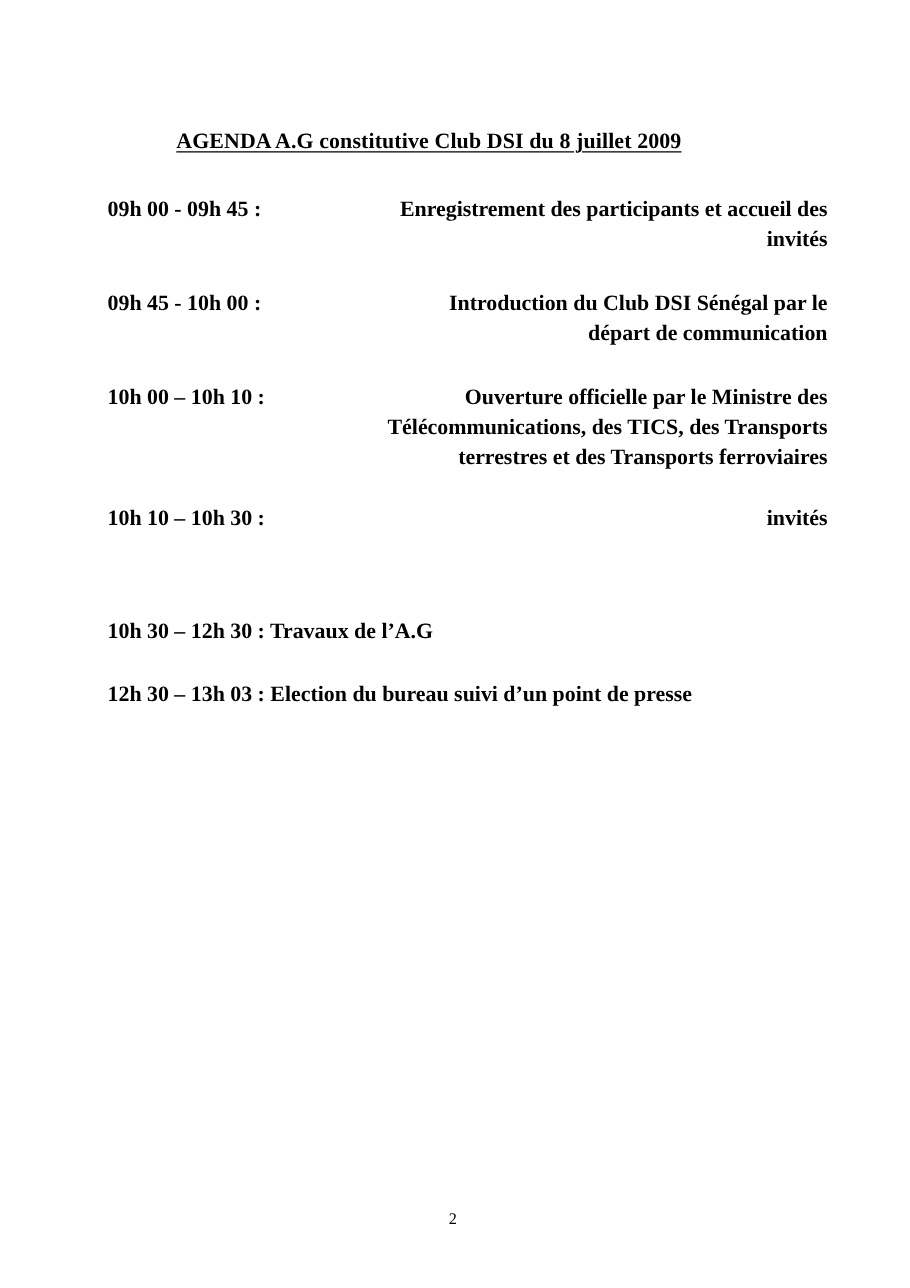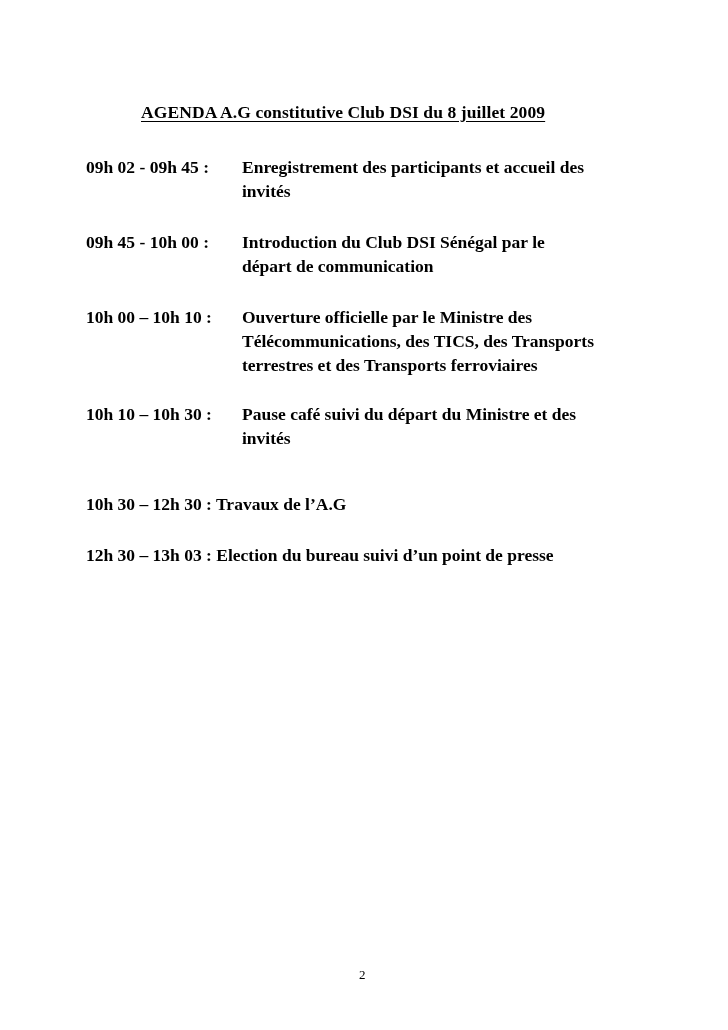--- a/index.html
+++ b/index.html
@@ -3,32 +3,32 @@
   <meta charset="utf-8">
   <style>
     html, body { margin: 0; padding: 0; background: #ffffff; }
     body { width: 728px; height: 1030px; position: relative; overflow: hidden;
            font-family: "Liberation Serif", "DejaVu Serif", serif; color: #000; }
     .page { position: absolute; left: 0; top: 0; width: 728px; height: 978px; background: #fff; }
     .title { position: absolute; left: 141px; top: 102px; font-size: 17.5px; font-weight: bold;
              text-decoration: underline; text-underline-offset: 3px; white-space: nowrap; letter-spacing: 0.1px; }
     .item { position: absolute; left: 86px; font-size: 17.5px; font-weight: bold; line-height: 24px; }
     .item .time { position: absolute; left: 0; top: 0; white-space: nowrap; }
-    .item .desc { position: absolute; left: 156px; top: 0; width: 420px; white-space: nowrap; }
+    .item .desc { position: absolute; left: 156px; top: 0; width: 420px; white-space: nowrap; text-align: right; }
     .item.inline { white-space: nowrap; margin-top: 16px; }
     .pagenum { position: absolute; left: 359px; top: 967px; font-size: 13px; }
   </style>
 </head>
 <body>
 
 <div class="page">
   <div class="title">AGENDA A.G constitutive Club DSI du 8 juillet 2009</div>
 
   <div class="item" style="top:155px;">
-    <span class="time">09h 02 - 09h 45 :</span>
+    <span class="time">09h 00 - 09h 45 :</span>
     <div class="desc">
       <div>Enregistrement des participants et accueil des</div>
       <div>invités</div>
     </div>
   </div>
 
   <div class="item" style="top:230px;">
     <span class="time">09h 45 - 10h 00 :</span>
     <div class="desc">
       <div>Introduction du Club DSI Sénégal par le</div>
@@ -41,21 +41,20 @@
     <div class="desc">
       <div>Ouverture officielle par le Ministre des</div>
       <div>Télécommunications, des TICS, des Transports</div>
       <div>terrestres et des Transports ferroviaires</div>
     </div>
   </div>
 
   <div class="item" style="top:402px;">
     <span class="time">10h 10 – 10h 30 :</span>
     <div class="desc">
-      <div>Pause café suivi du départ du Ministre et des</div>
       <div>invités</div>
     </div>
   </div>
 
   <div class="item inline" style="top:476px;">
     <span>10h 30 – 12h 30 :</span>
     <span>Travaux de l’A.G</span>
   </div>
 
   <div class="item inline" style="top:527px;">

